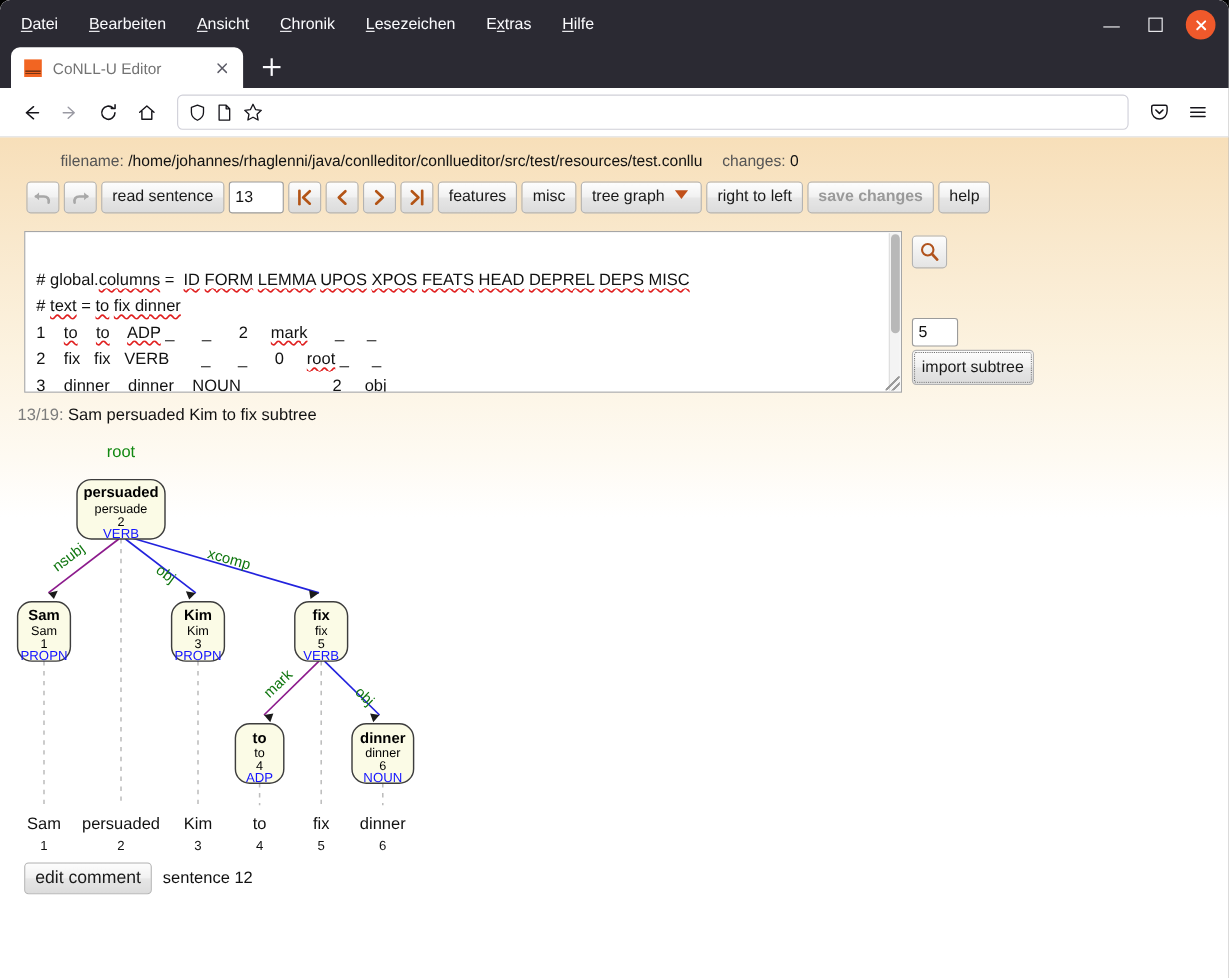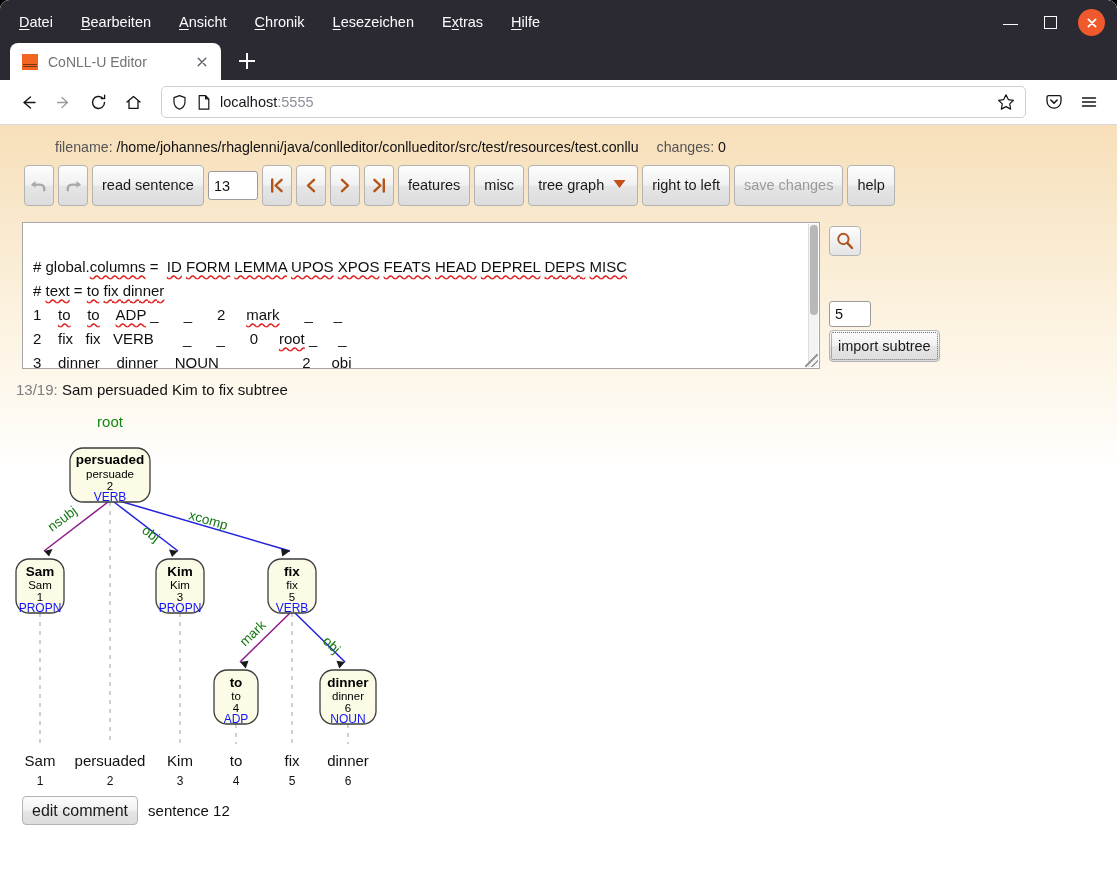--- a/index.html
+++ b/index.html
@@ -142,27 +142,27 @@
     gap: 4px;
     padding: 10px 0 0 24px;
   }
   .btn {
     background: linear-gradient(to bottom, #fdfdfd 0%, #f1f1f1 48%, #e6e6e6 52%, #dcdcdc 100%);
     border: 1px solid #b3b3b3;
     border-radius: 4px;
     font-size: 14.5px;
     color: #1a1a1a;
     padding: 4px 9px 5px;
-    height: 41px;
+    height: 29px;
     display: flex; align-items: center; justify-content: center;
     white-space: nowrap;
     font-family: "Liberation Sans", sans-serif;
   }
   .btn.icon-btn { width: 30px; padding: 0; }
-  .btn.disabled { color: #9a9a9a; }
+  .btn.disabled { color: #9a9a9a; font-weight: bold; }
   .num-input {
     width: 50px; height: 29px;
     border: 1px solid #9b9b9b; border-radius: 3px;
     background: #fff; font-size: 14.5px; color: #111;
     padding: 0 5px;
     font-family: "Liberation Sans", sans-serif;
   }
   .caret-down { display: inline-block; margin-left: 7px; }
 
   
@@ -334,21 +334,20 @@
       </svg>
     </div>
 
     <div class="urlbar">
       <svg width="17" height="17" viewBox="0 0 17 17">
         <path d="M8.5 1.6 L14 3.6 V8 c0 4 -3 6.2 -5.5 7.3 C6 14.2 3 12 3 8 V3.6 Z" stroke="#15141a" stroke-width="1.2" fill="none" stroke-linejoin="round"></path>
       </svg>
       <svg width="16" height="17" viewBox="0 0 16 17">
         <path d="M3.2 1.6 H9.6 L12.8 4.8 V15.2 H3.2 Z M9.6 1.6 V4.9 H12.8" stroke="#15141a" stroke-width="1.2" fill="none" stroke-linejoin="round"></path>
       </svg>
-      <div class="url-text"><span class="host">localhost</span><span class="port">:5555</span></div>
       <svg width="20" height="20" viewBox="0 0 20 20">
         <path d="M10 2.8 l2.3 4.8 5.2 .7 -3.8 3.6 .95 5.2 -4.65 -2.5 -4.65 2.5 .95 -5.2 -3.8 -3.6 5.2 -.7 Z" stroke="#15141a" stroke-width="1.2" fill="none" stroke-linejoin="round"></path>
       </svg>
     </div>
 
     <div class="navbtn">
       <svg width="20" height="20" viewBox="0 0 20 20">
         <path d="M3 5.2 c0 -1 .7 -1.6 1.6 -1.6 h10.8 c.9 0 1.6 .6 1.6 1.6 V9 c0 4 -3.1 7.2 -7 7.2 S3 13 3 9 Z" stroke="#15141a" stroke-width="1.3" fill="none" stroke-linejoin="round"></path>
         <path d="M6.8 8 L10 11.1 L13.2 8" stroke="#15141a" stroke-width="1.5" fill="none" stroke-linecap="round" stroke-linejoin="round"></path>
       </svg>

